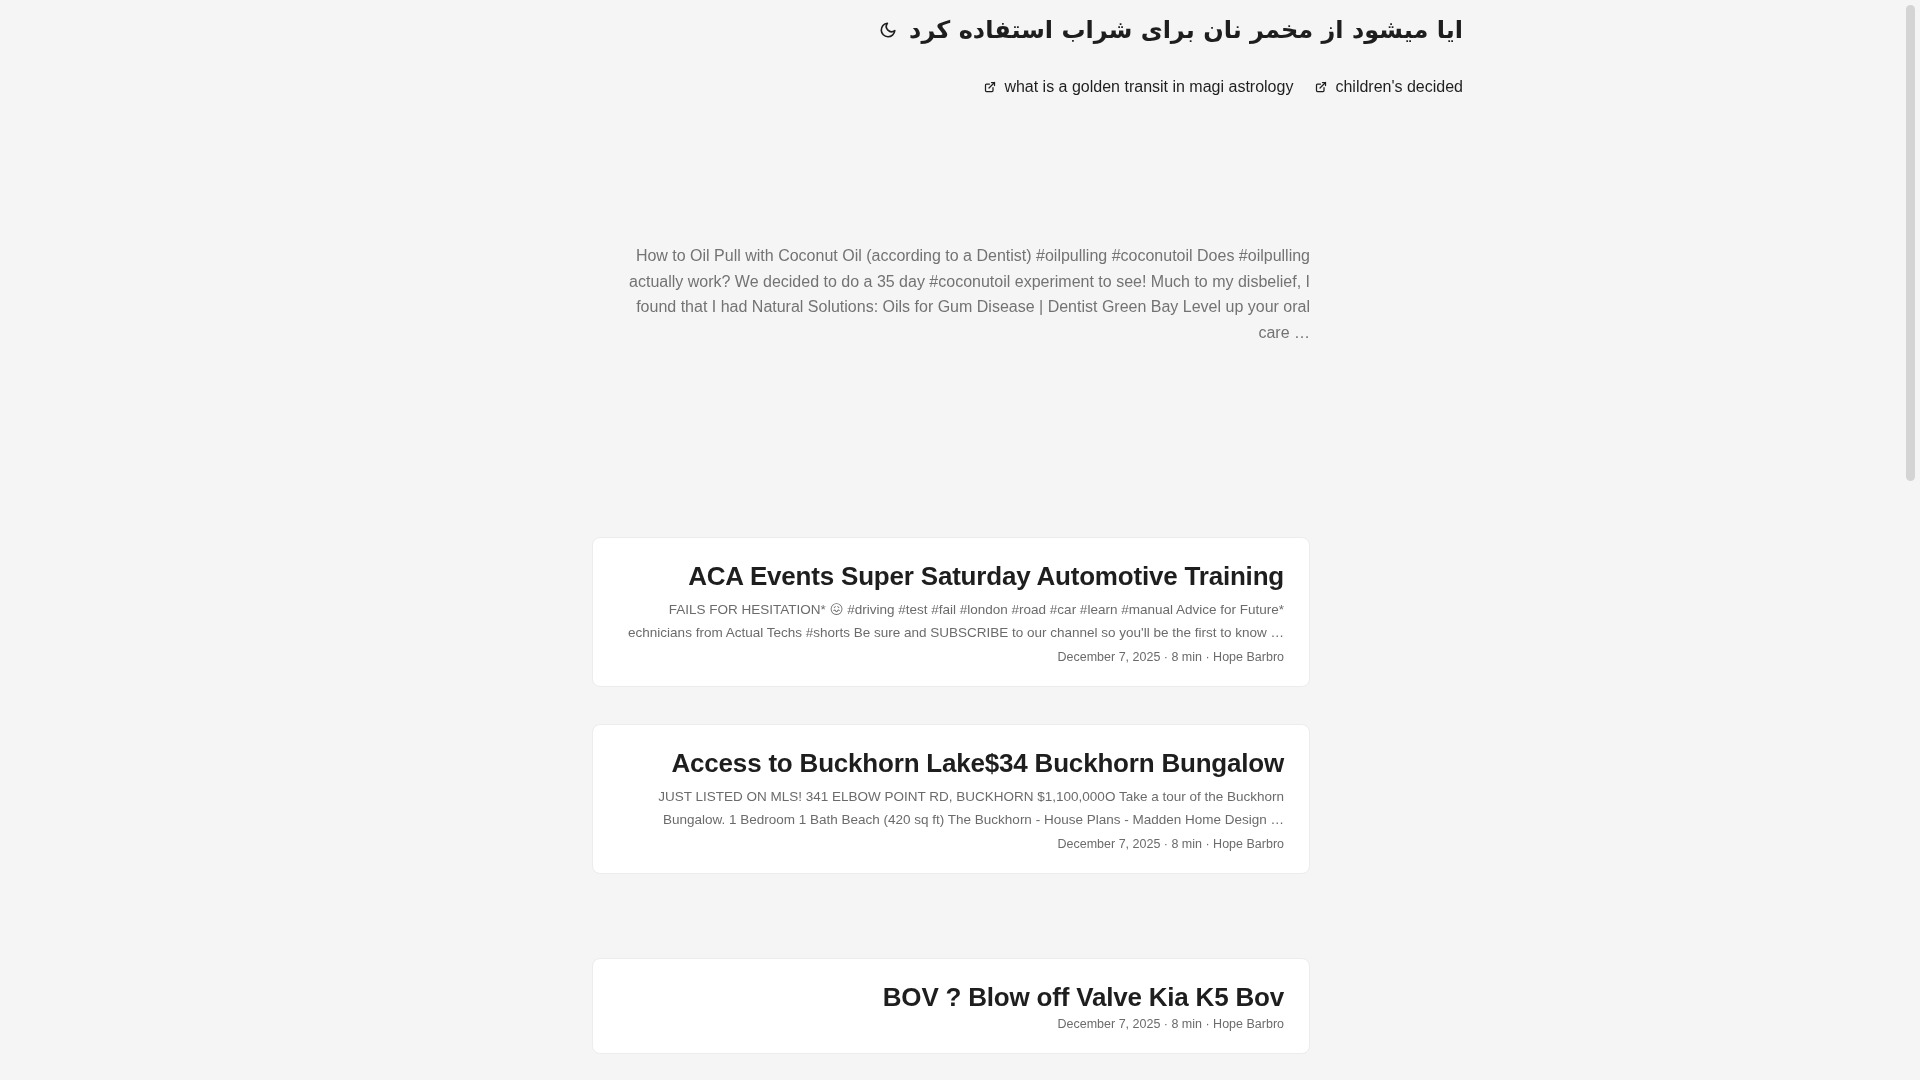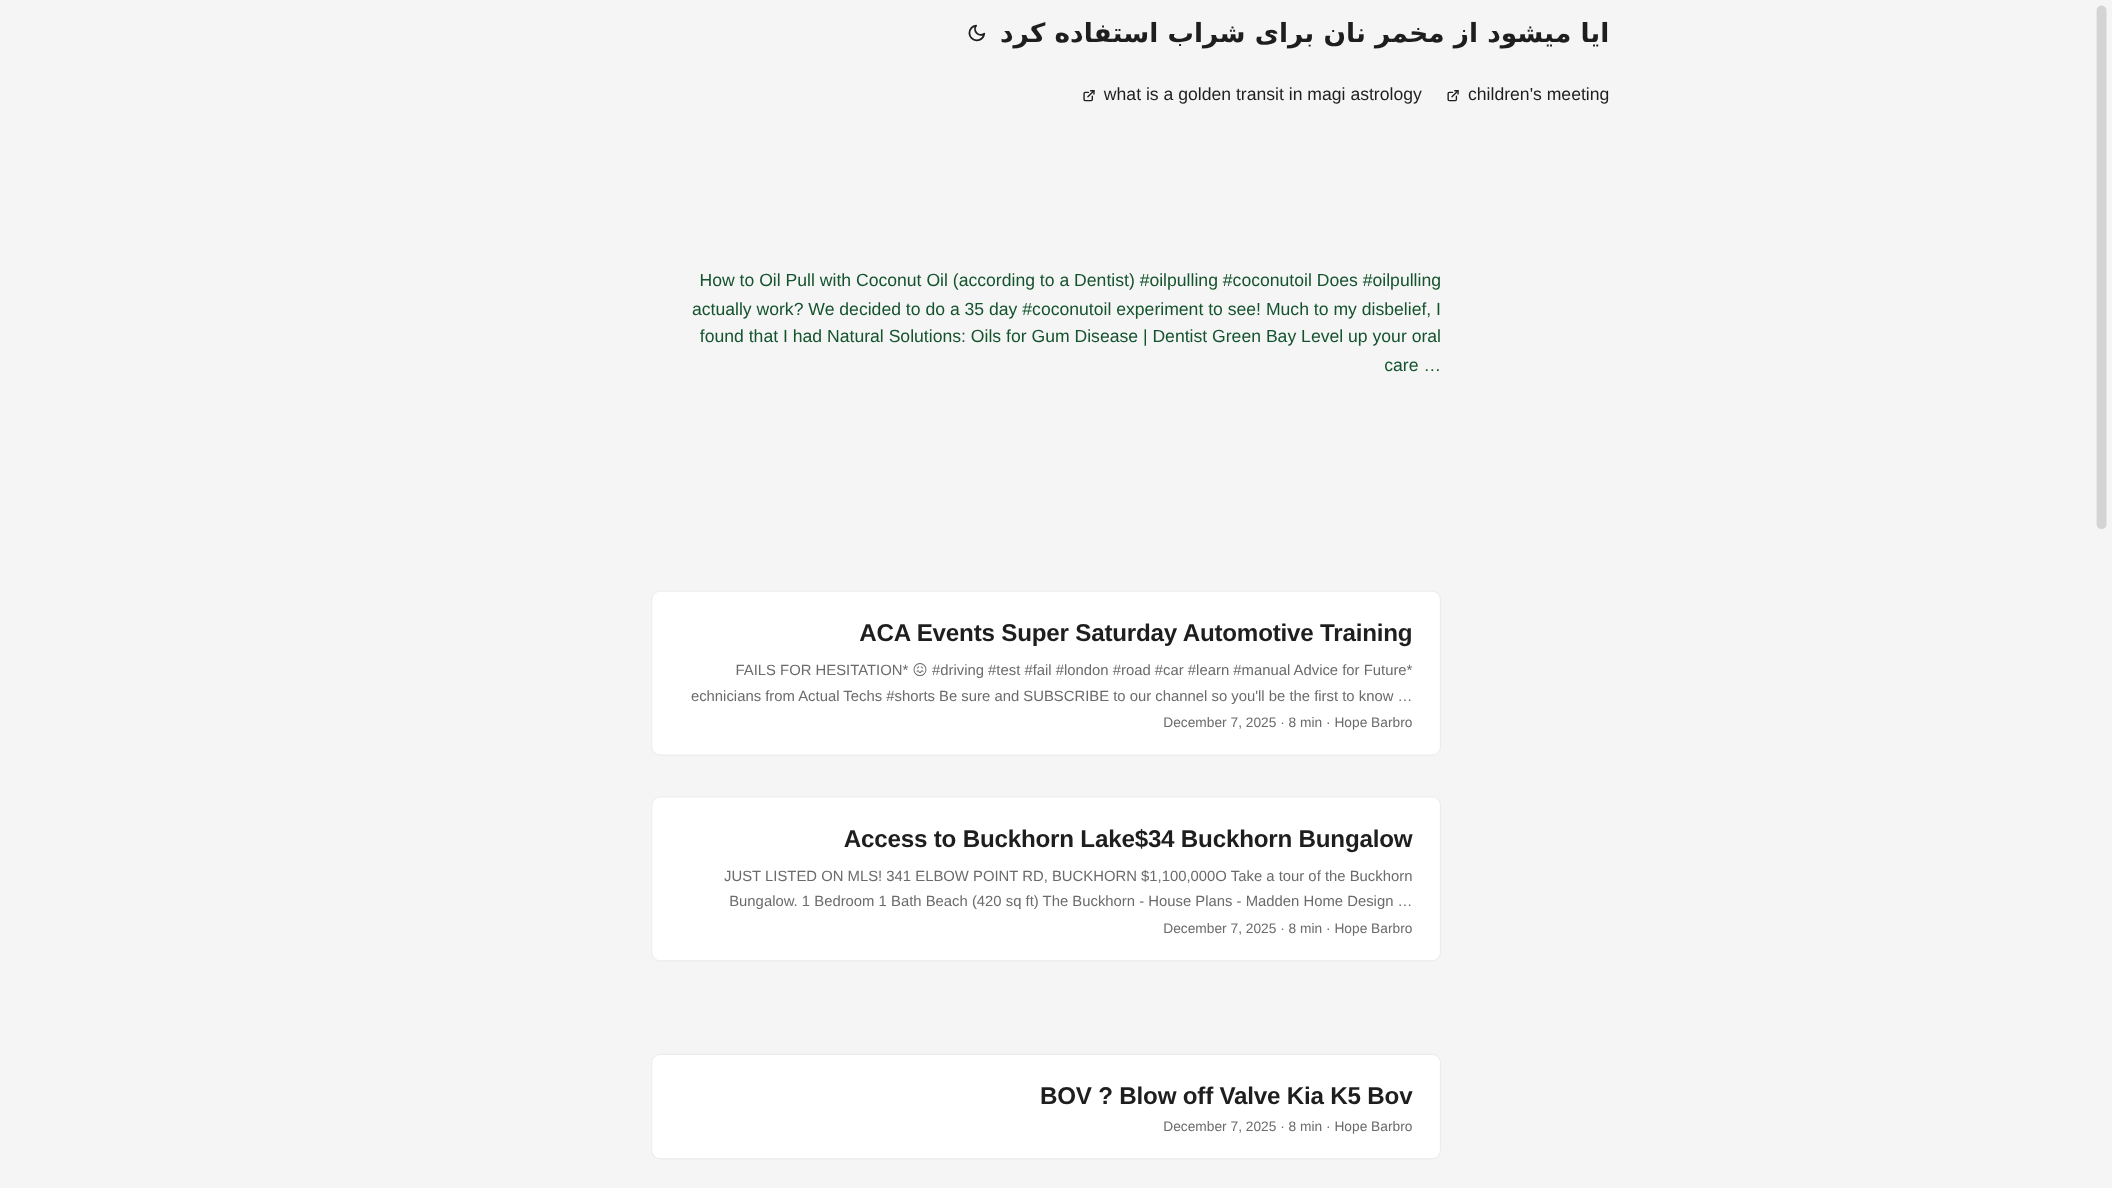--- a/index.html
+++ b/index.html
@@ -85,21 +85,21 @@
       font-size: 24px;
       font-weight: bold;
       line-height: 31px;
       color: #1e1e1e;
       letter-spacing: -0.2px;
     }
     .hero-excerpt {
       margin-top: 15px;
       font-size: 16px;
       line-height: 25.5px;
-      color: #14532d;
+      color: #737373;
       padding-left: 10px;
     }
     .hero-meta {
       margin-top: 12px;
       font-size: 14px;
       color: #6b6b6b;
     }
 
     
     .card {
@@ -107,21 +107,21 @@
       left: 0;
       width: 718px;
       background: #ffffff;
       border: 1px solid #ececec;
       border-radius: 8px;
       padding: 24px 25px 22px 25px;
       text-align: right;
       cursor: pointer;
     }
     .card-title {
-      font-size: 22px;
+      font-size: 26px;
       font-weight: bold;
       line-height: 28px;
       color: #1e1e1e;
       letter-spacing: -0.2px;
     }
     .card-excerpt {
       margin-top: 9px;
       font-size: 13.5px;
       line-height: 22.5px;
       color: #6b6b6b;
@@ -164,21 +164,21 @@
       </svg>
     </span>
   </div>
   <ul class="menu">
     <li class="menu-item">
       <svg viewBox="0 0 24 24" fill="none" stroke="#1e1e1e" stroke-width="2.5" stroke-linecap="round" stroke-linejoin="round">
         <path d="M18 13v6a2 2 0 0 1-2 2H5a2 2 0 0 1-2-2V8a2 2 0 0 1 2-2h6"></path>
         <polyline points="15 3 21 3 21 9"></polyline>
         <line x1="10" y1="14" x2="21" y2="3"></line>
       </svg>
-      <span>children's meeting</span>
+      <span>children's decided</span>
     </li>
     <li class="menu-item">
       <svg viewBox="0 0 24 24" fill="none" stroke="#1e1e1e" stroke-width="2.5" stroke-linecap="round" stroke-linejoin="round">
         <path d="M18 13v6a2 2 0 0 1-2 2H5a2 2 0 0 1-2-2V8a2 2 0 0 1 2-2h6"></path>
         <polyline points="15 3 21 3 21 9"></polyline>
         <line x1="10" y1="14" x2="21" y2="3"></line>
       </svg>
       <span>what is a golden transit in magi astrology</span>
     </li>
   </ul>

